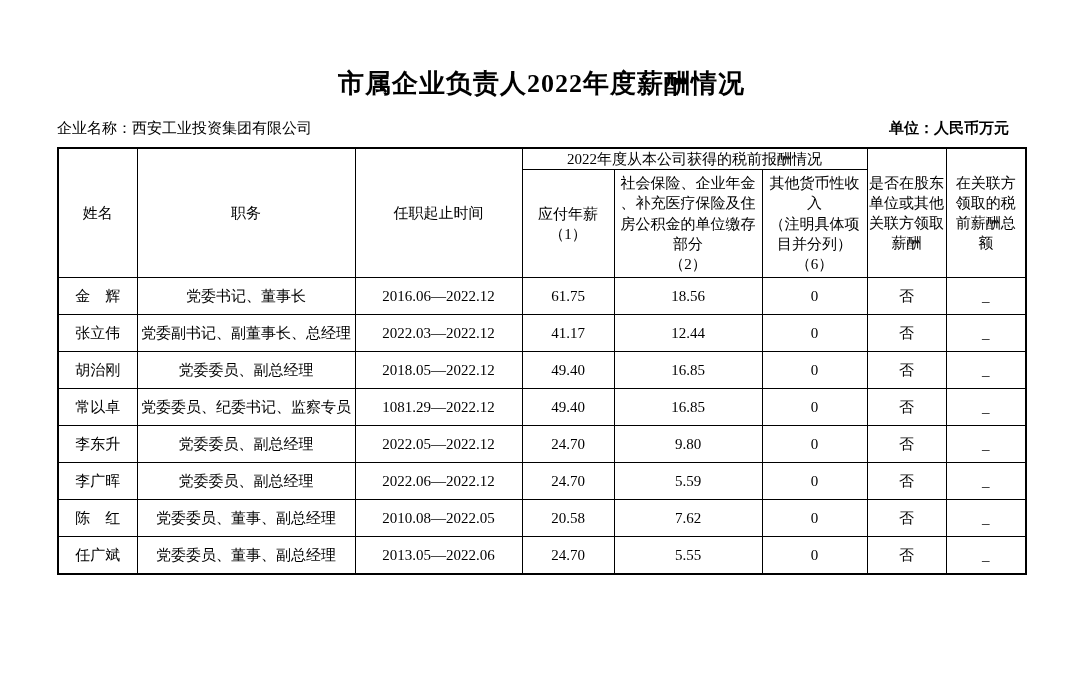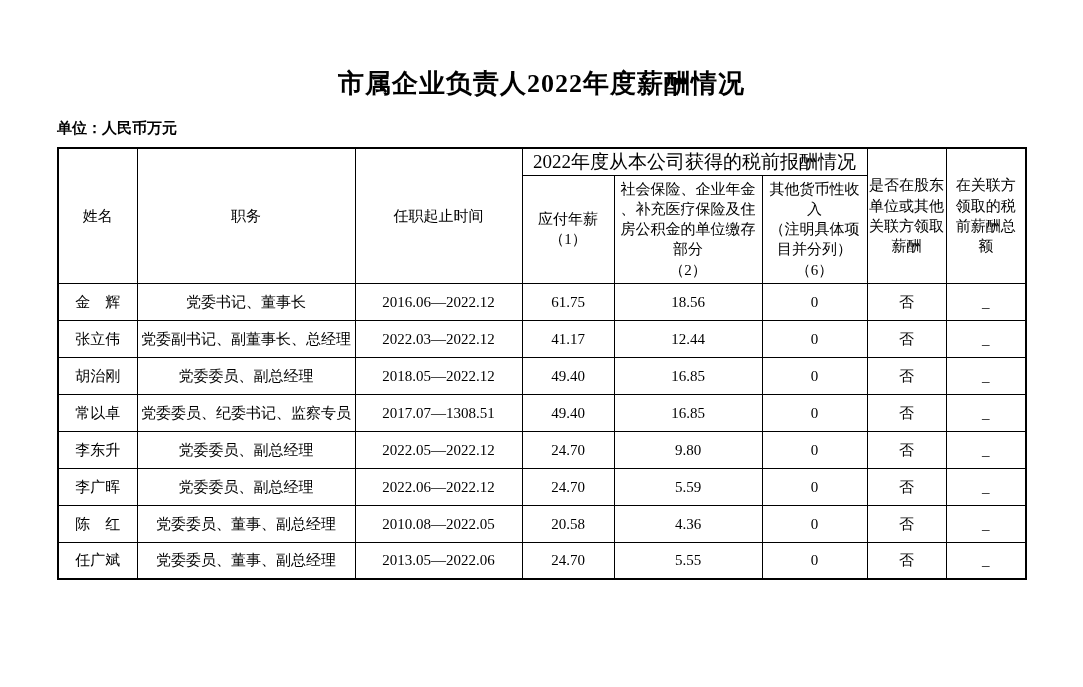--- a/index.html
+++ b/index.html
@@ -37,39 +37,40 @@
     border: 1px solid #000;
     text-align: center; vertical-align: middle;
     font-weight: normal;
     font-size: 15px;
     line-height: 1.35;
     padding: 0 1px;
     white-space: pre-line;
     overflow: hidden;
   }
   tr.hrow1 { height: 20px; }
-  tr.hrow1 th.group { font-size: 19px; }
+  tr.hrow1 th.group { font-size: 15px; }
   tr.hrow2 { height: 108px; }
   tr.data-row { height: 37px; }
   tr.data-row td { white-space: pre; }
 
   .footnote {
     position: absolute; left: 57px; top: 593px; width: 968px;
     font-size: 13px;
     white-space: nowrap;
   }
 </style>
 </head>
 <body>
 
 <div class="page">
 
   <div class="doc-title">市属企业负责人2022年度薪酬情况</div>
 
   <div class="meta-row">
+    <span class="meta-company">企业名称：西安工业投资集团有限公司</span>
     <span class="meta-unit">单位：人民币万元</span>
   </div>
 
   <table class="salary">
     <colgroup>
       <col style="width:79px">
       <col style="width:218px">
       <col style="width:167px">
       <col style="width:92px">
       <col style="width:148px">
@@ -133,21 +134,21 @@
         <td>2018.05—2022.12</td>
         <td>49.40</td>
         <td>16.85</td>
         <td>0</td>
         <td>否</td>
         <td>_</td>
       </tr>
       <tr class="data-row">
         <td>常以卓</td>
         <td>党委委员、纪委书记、监察专员</td>
-        <td>2017.07—1308.51</td>
+        <td>1081.29—2022.12</td>
         <td>49.40</td>
         <td>16.85</td>
         <td>0</td>
         <td>否</td>
         <td>_</td>
       </tr>
       <tr class="data-row">
         <td>李东升</td>
         <td>党委委员、副总经理</td>
         <td>2022.05—2022.12</td>
@@ -165,21 +166,21 @@
         <td>5.59</td>
         <td>0</td>
         <td>否</td>
         <td>_</td>
       </tr>
       <tr class="data-row">
         <td>陈　红</td>
         <td>党委委员、董事、副总经理</td>
         <td>2010.08—2022.05</td>
         <td>20.58</td>
-        <td>4.36</td>
+        <td>7.62</td>
         <td>0</td>
         <td>否</td>
         <td>_</td>
       </tr>
       <tr class="data-row">
         <td>任广斌</td>
         <td>党委委员、董事、副总经理</td>
         <td>2013.05—2022.06</td>
         <td>24.70</td>
         <td>5.55</td>

